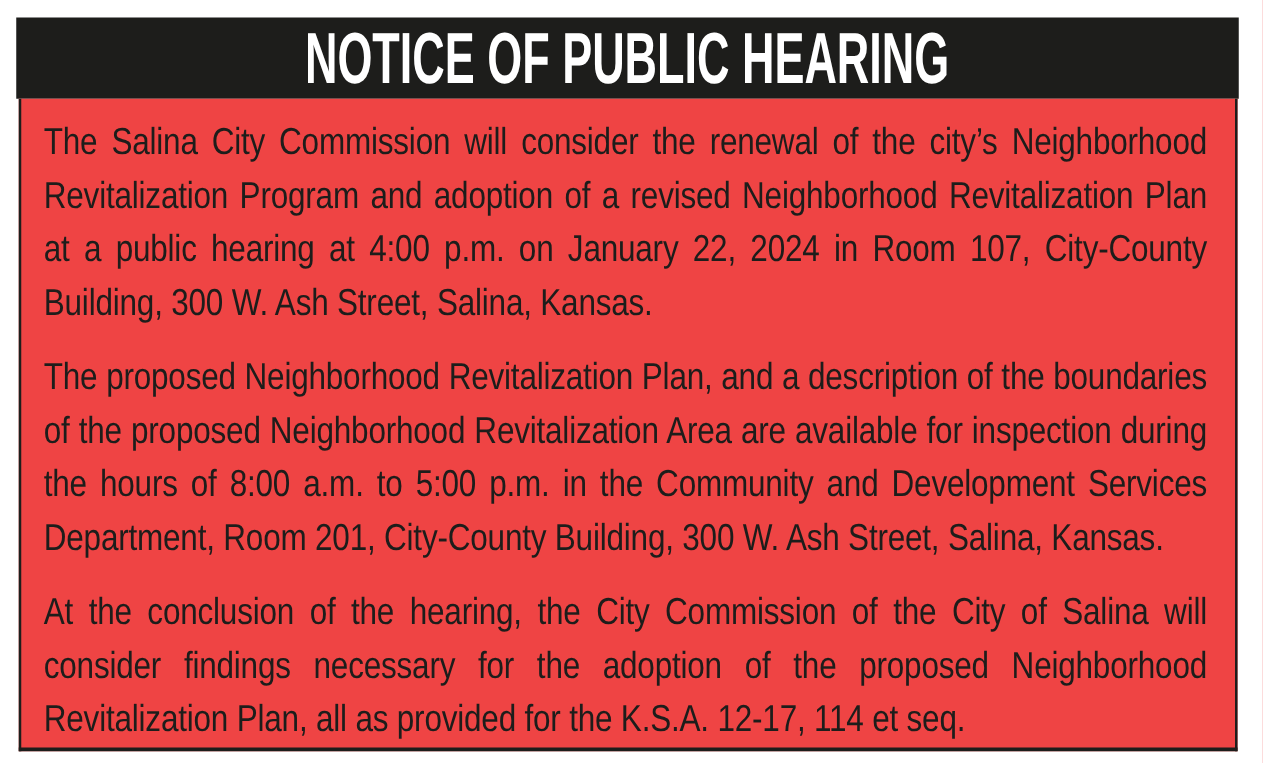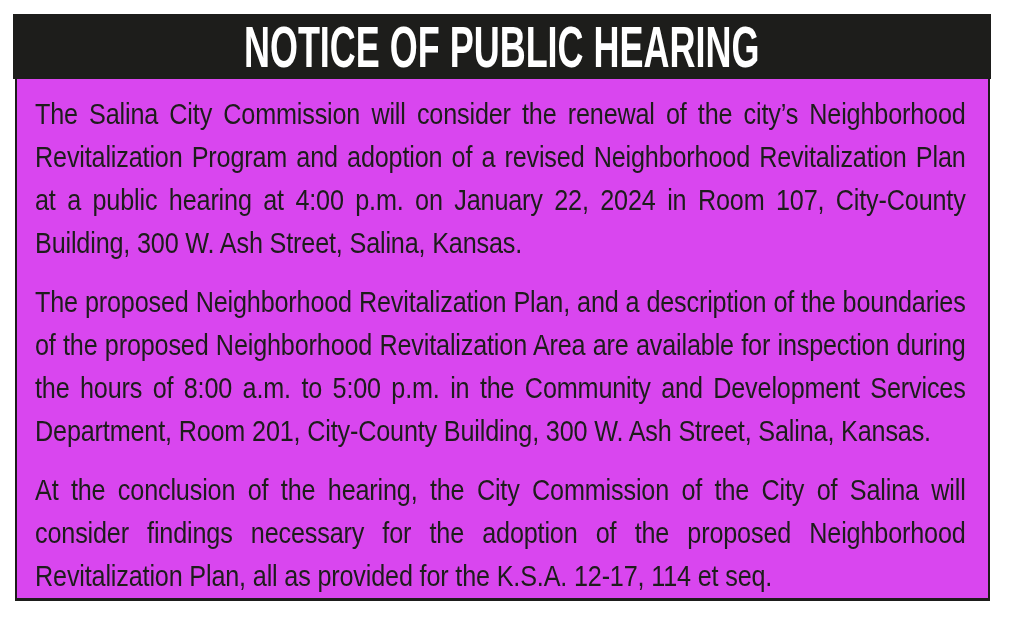--- a/index.html
+++ b/index.html
@@ -34,21 +34,21 @@
     white-space: nowrap;
     transform: scaleX(0.62);
     line-height: 1;
   }
   .notice-body {
     position: absolute;
     left: 15px;
     top: 79px;
     right: 20px;
     bottom: 19px;
-    background: #d946ef;
+    background: #ef4444;
     border: 2px solid #1d1d1b;
     border-top: none;
     border-bottom-width: 3px;
     box-sizing: border-box;
     padding: 13px 22px 10px 18px;
     overflow: hidden;
   }
   .scale-wrap {
     width: 119%;
     transform: scaleX(0.84);

